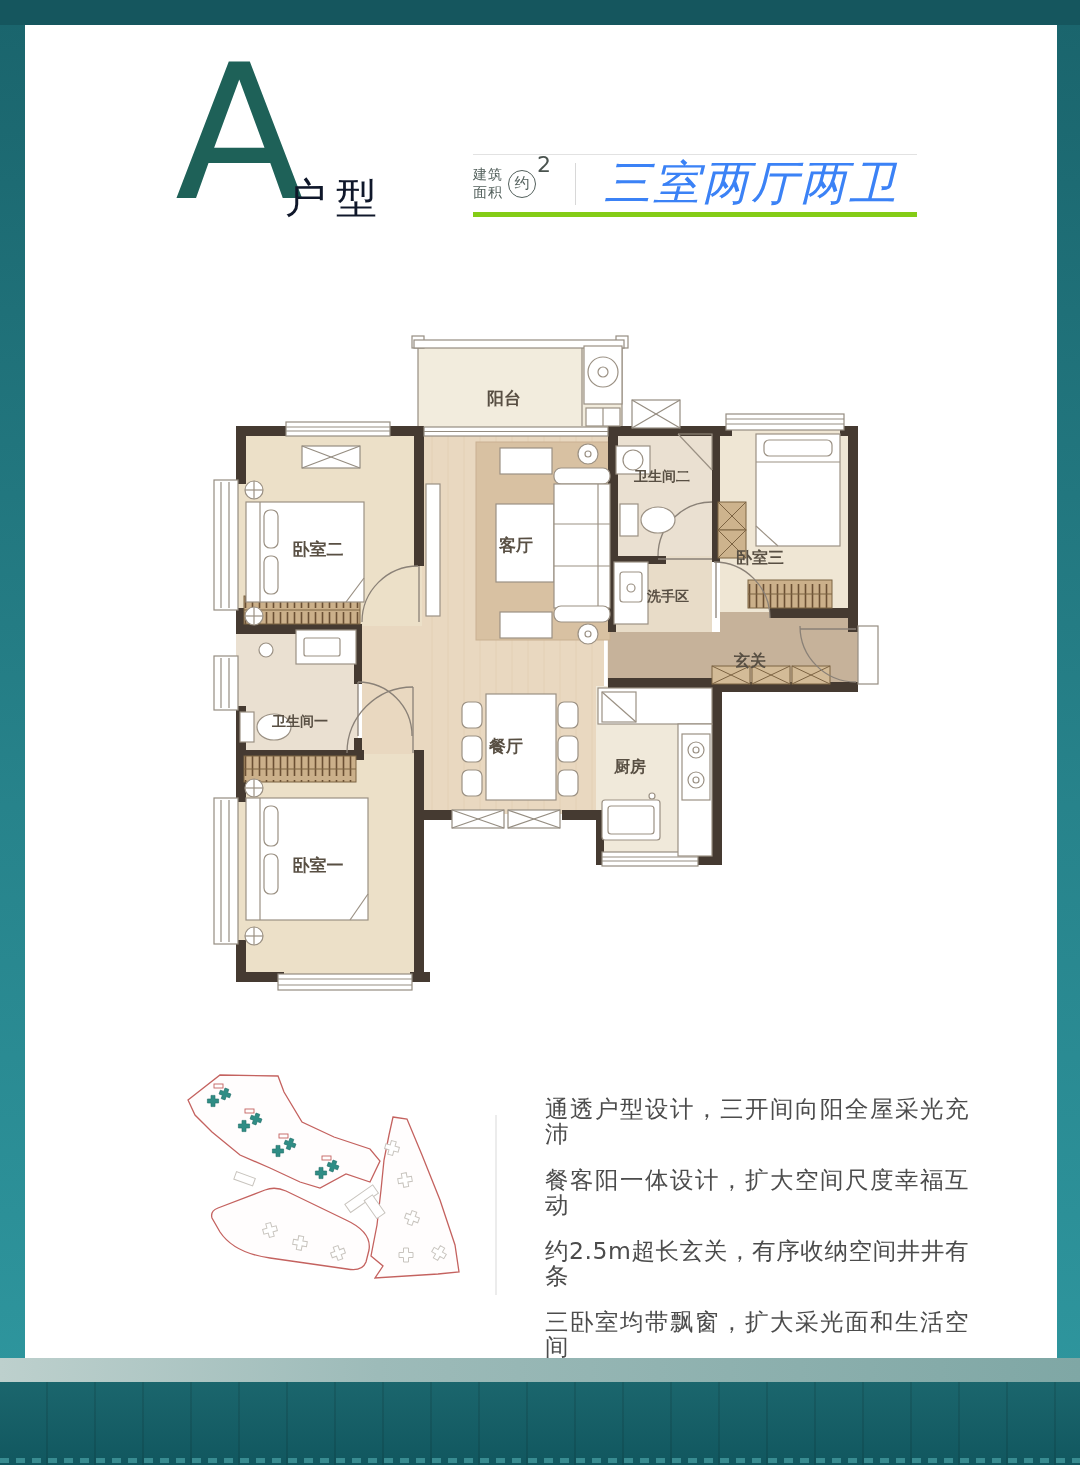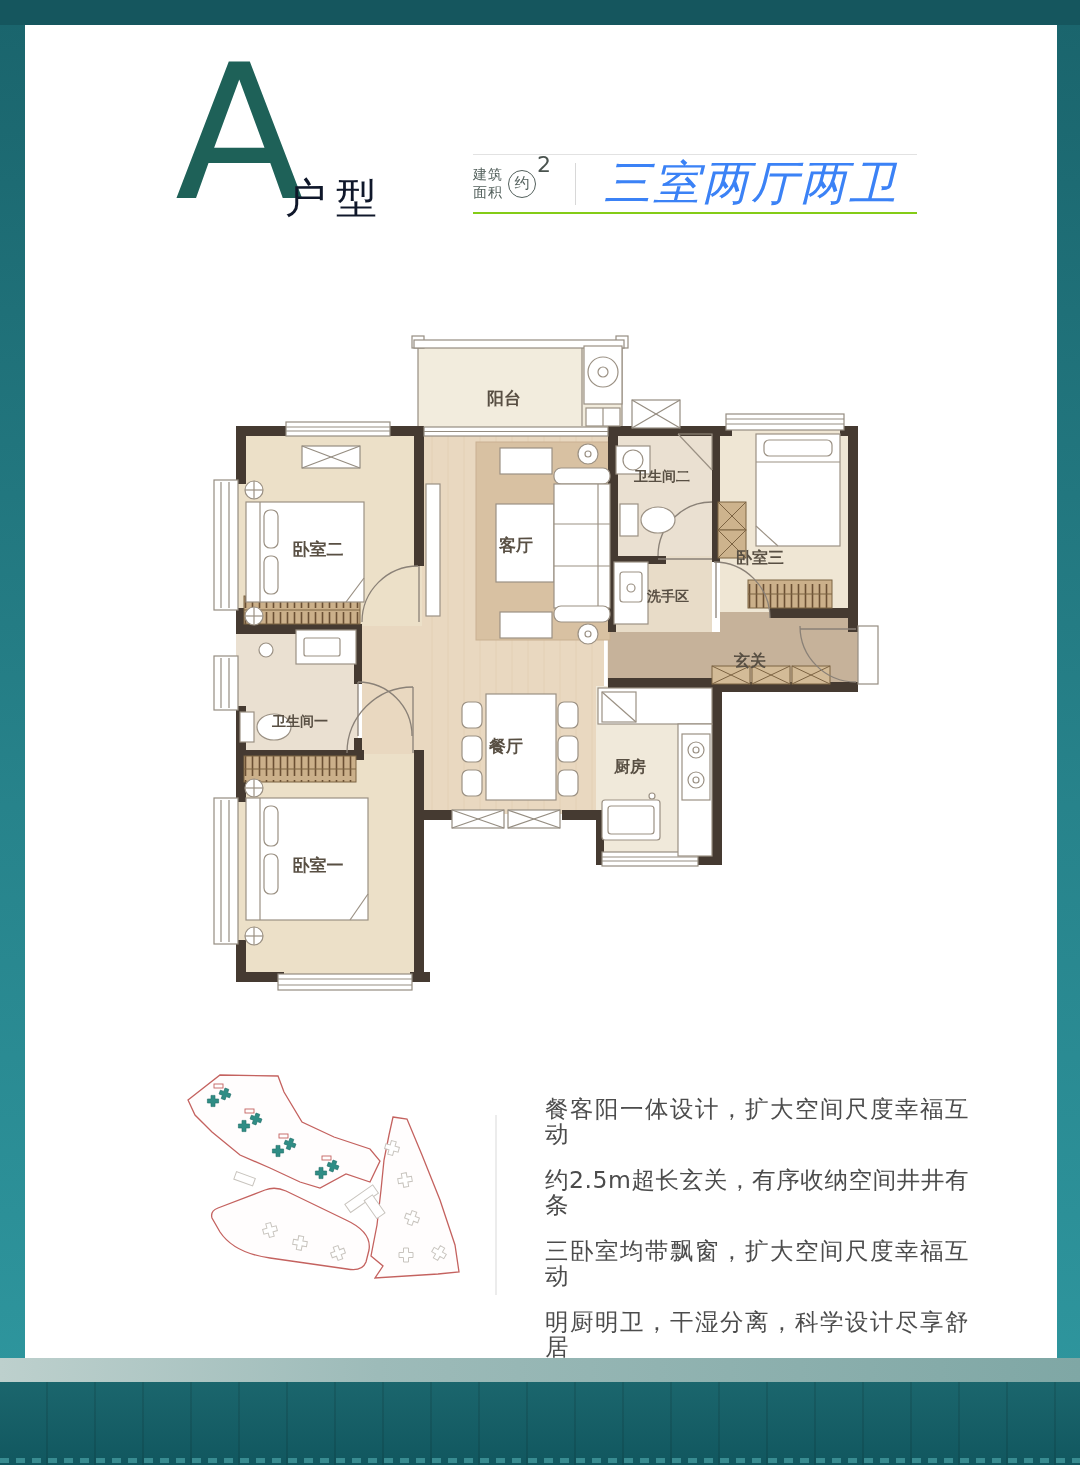--- a/index.html
+++ b/index.html
@@ -16,21 +16,21 @@
   .band-dark::after{content:"";position:absolute;left:0;bottom:2px;height:5px;width:100%;
         background:repeating-linear-gradient(90deg,#459da1 0 9px,transparent 9px 16px);opacity:.75;}
   .content{position:absolute;left:25px;top:25px;width:1032px;height:1333px;background:#ffffff;}
 
   
   .unit-letter{position:absolute;left:150px;top:14px;font-size:188px;line-height:1;
         font-weight:500;color:#1e6158;letter-spacing:0;}
   .unit-suffix{position:absolute;left:260px;top:146px;font-size:41px;color:#0f172a;
         letter-spacing:10px;font-weight:500;}
   .area-block{position:absolute;left:448px;top:129px;width:444px;height:57px;
-        border-top:1px solid #e2e2e2;border-bottom:2px solid #84cc16;
+        border-top:1px solid #e2e2e2;border-bottom:5px solid #84cc16;
         display:flex;align-items:center;}
   .area-label{font-size:14px;line-height:1.25;color:#53605c;letter-spacing:1px;}
   .area-approx{width:26px;height:26px;border:1.3px solid #53605c;border-radius:50%;
         display:flex;align-items:center;justify-content:center;font-size:15px;color:#53605c;
         margin-left:5px;flex:0 0 auto;}
   .area-value{font-size:50px;color:#4a534f;margin-left:10px;letter-spacing:1px;}
   .area-sup{font-size:22px;color:#4a534f;position:relative;top:-19px;margin-left:1px;}
   .area-divider{width:1px;height:42px;background:#d8d8d8;margin:0 28px 0 24px;}
   .rooms-summary{font-size:47px;color:#3b82f6;letter-spacing:2px;white-space:nowrap;font-style:italic;}
 
@@ -361,22 +361,23 @@
         <g stroke="#c4625f" stroke-width=".9" fill="none">
           <rect x="64" y="24" width="9" height="4"></rect>
             <rect x="95" y="49" width="9" height="4"></rect>
           <rect x="129" y="74" width="9" height="4"></rect>
             <rect x="172" y="96" width="9" height="4"></rect>
         </g>
       </g>
     </svg>
 
     <div class="description">
+      <p>通透户型设计，三开间向阳全屋采光充沛</p>
       <p>餐客阳一体设计，扩大空间尺度幸福互动</p>
       <p>约2.5m超长玄关，有序收纳空间井井有条</p>
-      <p>三卧室均带飘窗，扩大空间尺度幸福互动</p>
+      <p>三卧室均带飘窗，扩大采光面和生活空间</p>
       <p>明厨明卫，干湿分离，科学设计尽享舒居</p>
     </div>
   </div>
 
   <div class="band-light"></div>
   <div class="band-dark"></div>
 </div>
 
 </body></html>

